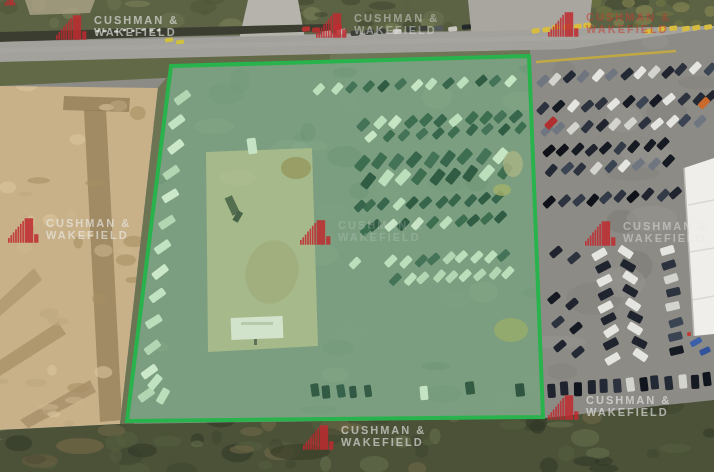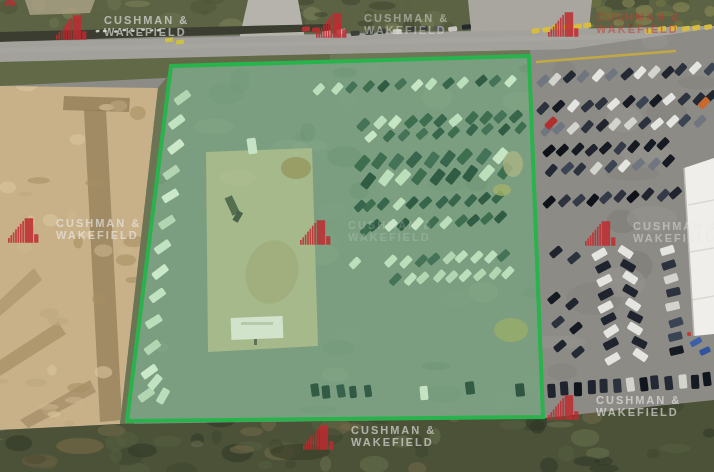--- a/index.html
+++ b/index.html
@@ -2,21 +2,21 @@
 <html><head>
 <meta charset="utf-8">
 <style>
   html,body{margin:0;padding:0;background:#222;}
   .stage{
     position:relative;width:714px;height:472px;overflow:hidden;
     font-family:"Liberation Sans",sans-serif;background:#8d8b86;
   }
   .scene{position:absolute;left:0;top:0;}
   
-  .wm{position:absolute;display:flex;gap:10px;align-items:flex-start;pointer-events:none;}
+  .wm{position:absolute;display:flex;gap:0;align-items:flex-start;pointer-events:none;}
   .wm-logo{width:38px;height:27px;opacity:.85;flex:0 0 auto;}
   .wm-logo--small{width:14px;height:10px;}
   .wm-text{margin-top:1px;font-size:11px;font-weight:bold;letter-spacing:2px;
     line-height:11.5px;white-space:nowrap;text-transform:uppercase;}
   .wm--bright .wm-text{color:rgba(236,236,236,.62);}
   .wm--mid    .wm-text{color:rgba(230,230,230,.46);}
   .wm--dim    .wm-text{color:rgba(225,225,225,.22);}
   .wm--red    .wm-text{color:rgba(195,62,50,.55);}
 </style>
 </head>

